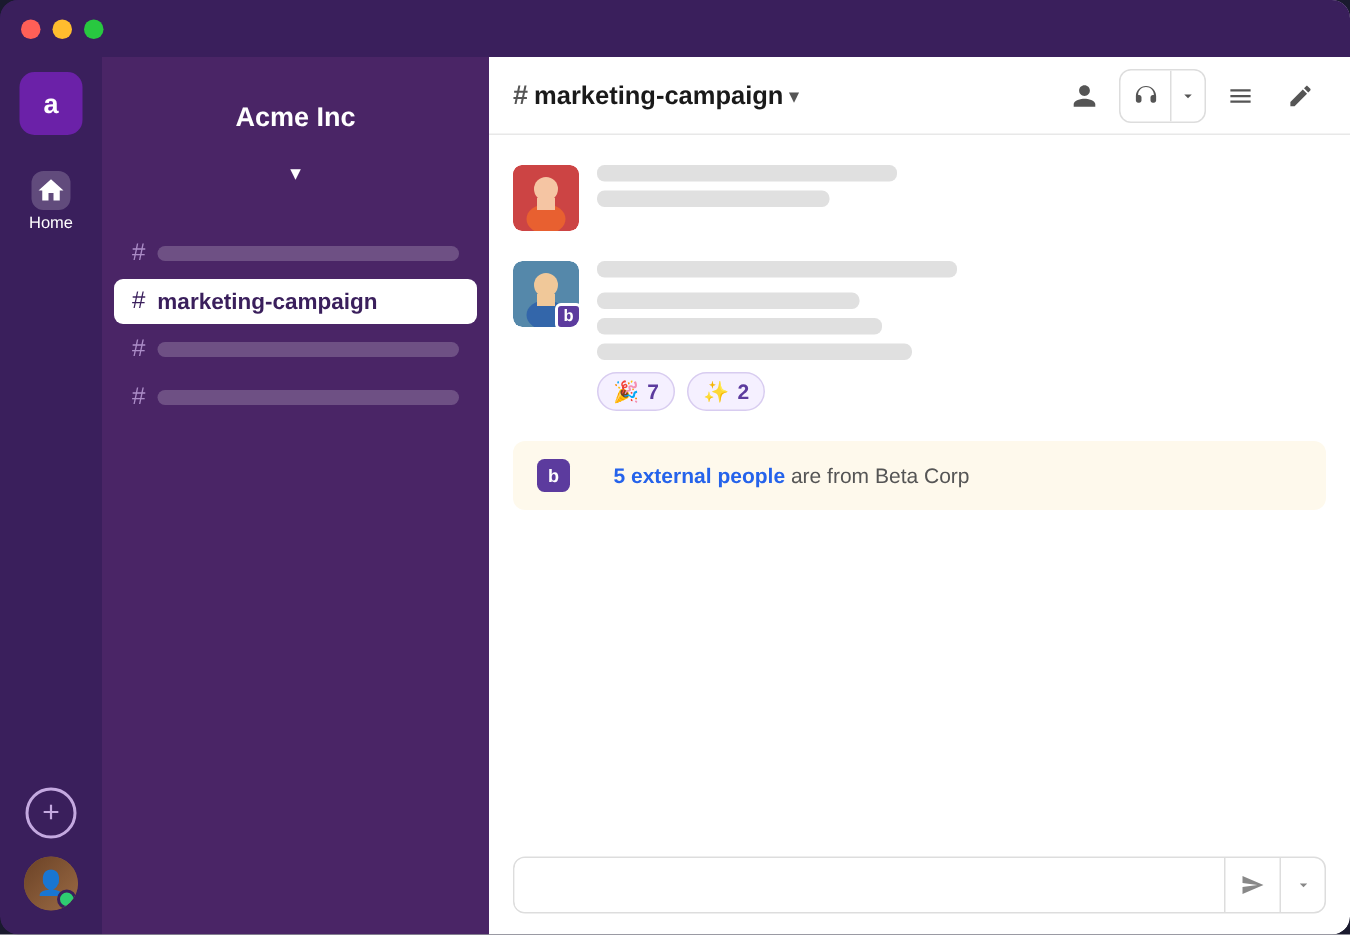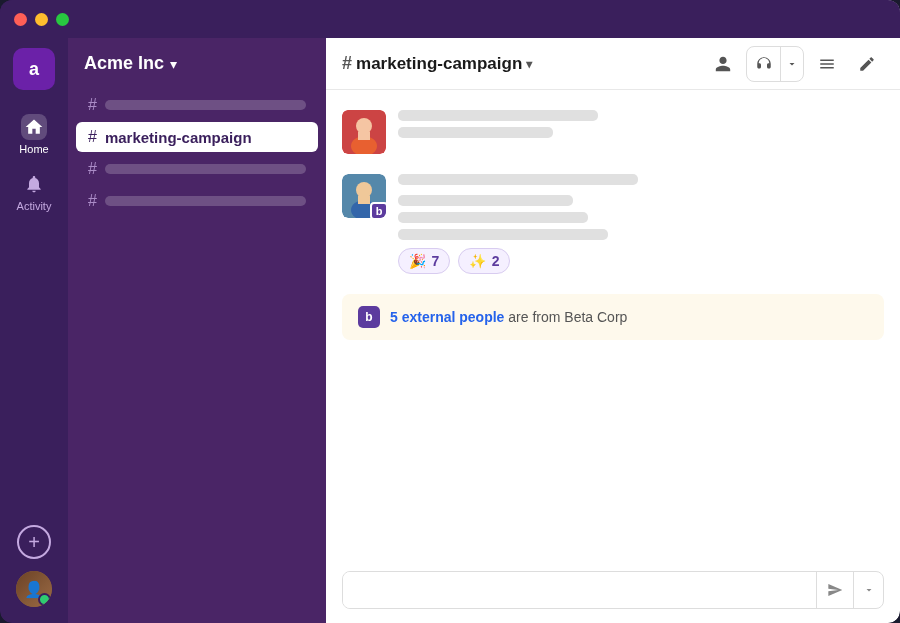--- a/index.html
+++ b/index.html
@@ -160,23 +160,24 @@
       background: #4a2566;
       padding-top: 38px;
       display: flex;
       flex-direction: column;
       flex-shrink: 0;
     }
 
     .sidebar-header {
       display: flex;
       align-items: center;
-      padding: 15px 16px;
-      gap: 6px;
-      cursor: pointer;
+      padding: 30px 16px;
+      gap: 18px;
+      cursor: pointer;
+      flex-direction: column;
     }
 
     .workspace-name {
       font-size: 18px;
       font-weight: 700;
       color: white;
     }
 
     .chevron-icon {
       color: white;
@@ -400,20 +401,21 @@
       justify-content: center;
       color: white;
       font-size: 12px;
       font-weight: bold;
       flex-shrink: 0;
     }
 
     .ext-highlight {
       color: #2563eb;
       font-weight: 600;
+      margin-left: 19px;
     }
 
     
     .message-input-area {
       padding: 10px 16px 14px 16px;
       display: flex;
       align-items: center;
       gap: 8px;
     }
 
@@ -478,28 +480,20 @@
     <div class="nav-item active">
       <div class="icon">
         <svg class="nav-icon-svg" viewBox="0 0 24 24">
           <path d="M10 20v-6h4v6h5v-8h3L12 3 2 12h3v8z"></path>
         </svg>
       </div>
       <span>Home</span>
     </div>
 
 
-    <div class="nav-item">
-      <div class="icon">
-        <svg class="nav-icon-svg" viewBox="0 0 24 24">
-          <path d="M12 22c1.1 0 2-.9 2-2h-4c0 1.1.9 2 2 2zm6-6v-5c0-3.07-1.64-5.64-4.5-6.32V4c0-.83-.67-1.5-1.5-1.5s-1.5.67-1.5 1.5v.68C7.63 5.36 6 7.92 6 11v5l-2 2v1h16v-1l-2-2z"></path>
-        </svg>
-      </div>
-      <span>Activity</span>
-    </div>
 
 
     <div class="nav-rail-bottom">
       <div class="add-btn">+</div>
       <div class="avatar-small">
         <div style="width:100%;height:100%;background:linear-gradient(135deg,#6B4226,#9b6b45);border-radius:50%;display:flex;align-items:center;justify-content:center;font-size:16px;">👤</div>
       </div>
     </div>
   </div>
 

